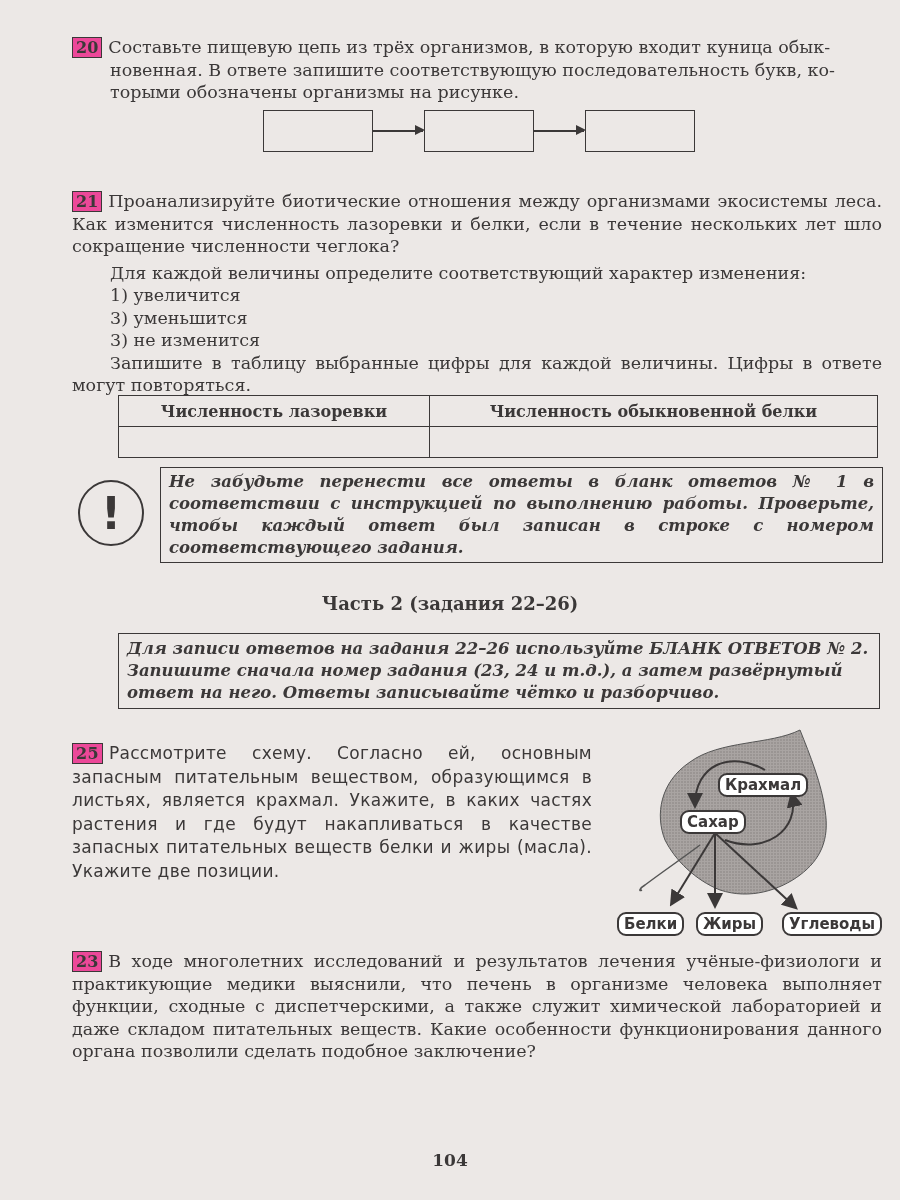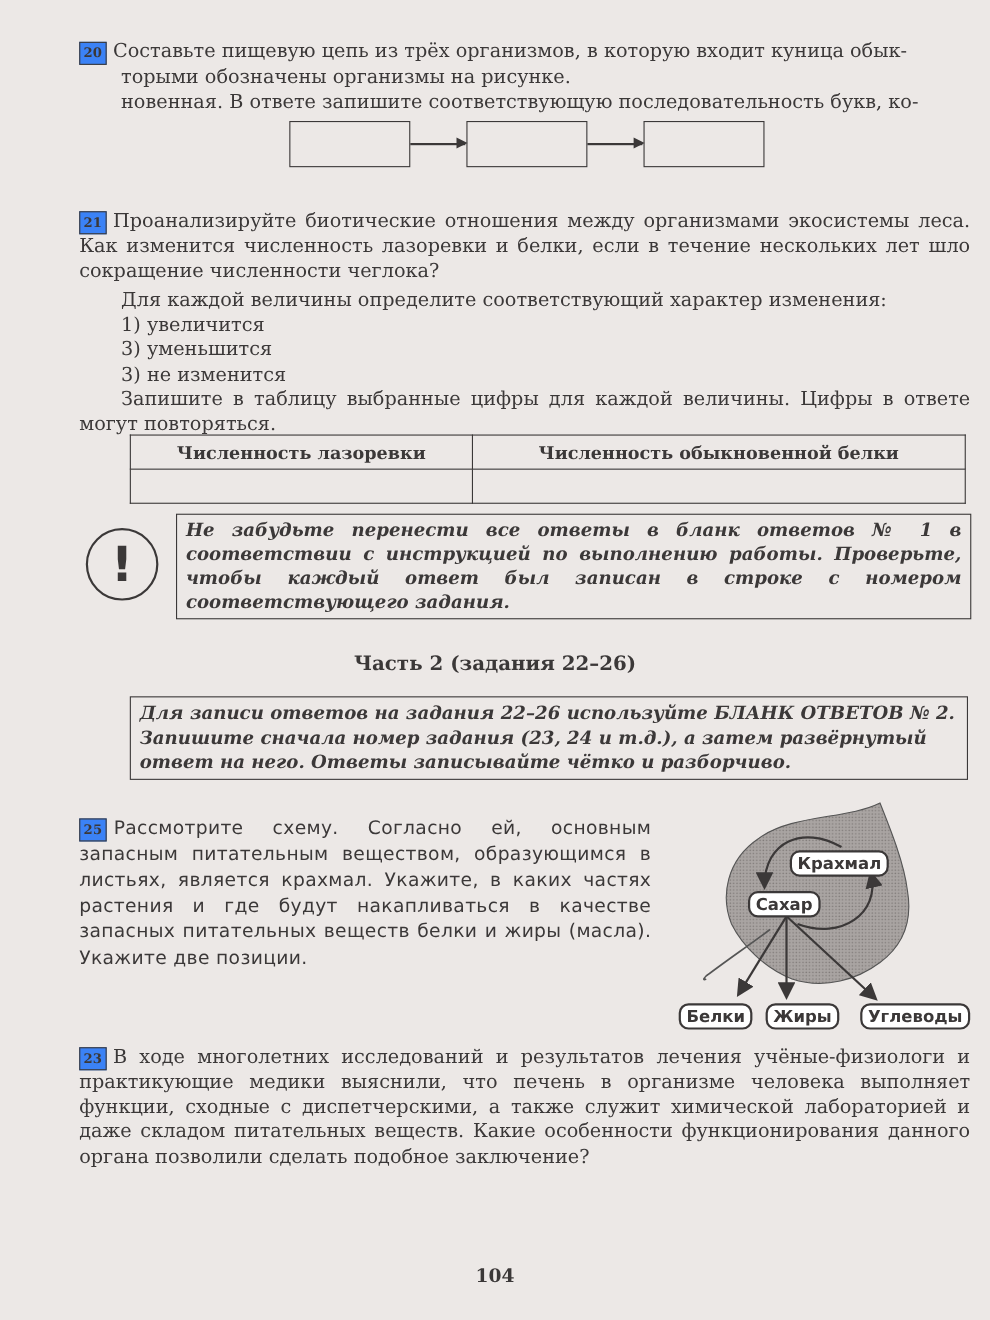--- a/index.html
+++ b/index.html
@@ -8,22 +8,22 @@
     background:#ece8e6;
     font-family:"DejaVu Serif", serif;
     color:#3b3838;
     position:relative;
   }
   .page { position:absolute; left:0; top:0; width:900px; height:1200px; }
   .task { position:absolute; left:72px; width:810px; font-size:17.5px; line-height:22.5px; }
   .task p { margin:0; }
   .num {
     display:inline-block; border:1.5px solid #3b3838; font-weight:bold;
-    padding:0 3px; line-height:19px; font-size:12px; margin-right:6px;
-    background:#3b82f6;
+    padding:0 3px; line-height:19px; font-size:16px; margin-right:6px;
+    background:#ec4899;
   }
   .indent { padding-left:38px; }
   .justify { text-align:justify; }
   .chain { position:absolute; left:263px; top:110px; width:430px; height:44px; }
   .chain .box { position:absolute; top:0; width:108px; height:40px; border:1.5px solid #3b3838; background:transparent; }
   .chain .arrow { position:absolute; top:20px; height:1.5px; background:#3b3838; }
   .chain .arrow::after {
     content:""; position:absolute; right:-2px; top:-5px;
     border-left:10px solid #3b3838; border-top:5.5px solid transparent; border-bottom:5.5px solid transparent;
   }
@@ -53,22 +53,22 @@
   }
   .pagenum { position:absolute; left:0; width:900px; top:1150px; text-align:center; font-weight:bold; font-size:17px; }
 </style>
 </head>
 <body>
 
 <div class="page">
 
   <div class="task justify" style="top:36px;">
     <p><span class="num">20</span><span>Составьте пищевую цепь из трёх организмов, в которую входит куница обык-</span></p>
+    <p class="indent">новенная. В ответе запишите соответствующую последовательность букв, ко-</p>
     <p class="indent">торыми обозначены организмы на рисунке.</p>
-    <p class="indent">новенная. В ответе запишите соответствующую последовательность букв, ко-</p>
   </div>
   <div class="chain">
     <div class="box" style="left:0;"></div>
     <div class="arrow" style="left:110px;width:50px;"></div>
     <div class="box" style="left:161px;"></div>
     <div class="arrow" style="left:271px;width:50px;"></div>
     <div class="box" style="left:322px;"></div>
   </div>
 
   <div class="task justify" style="top:190px;">

